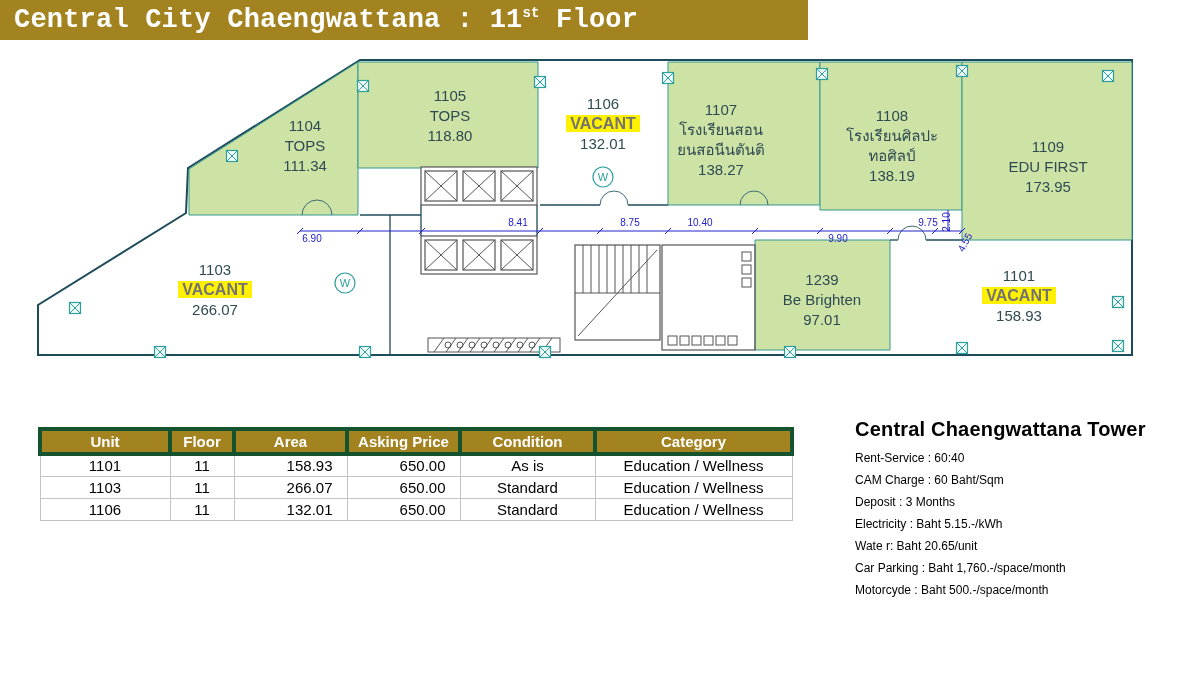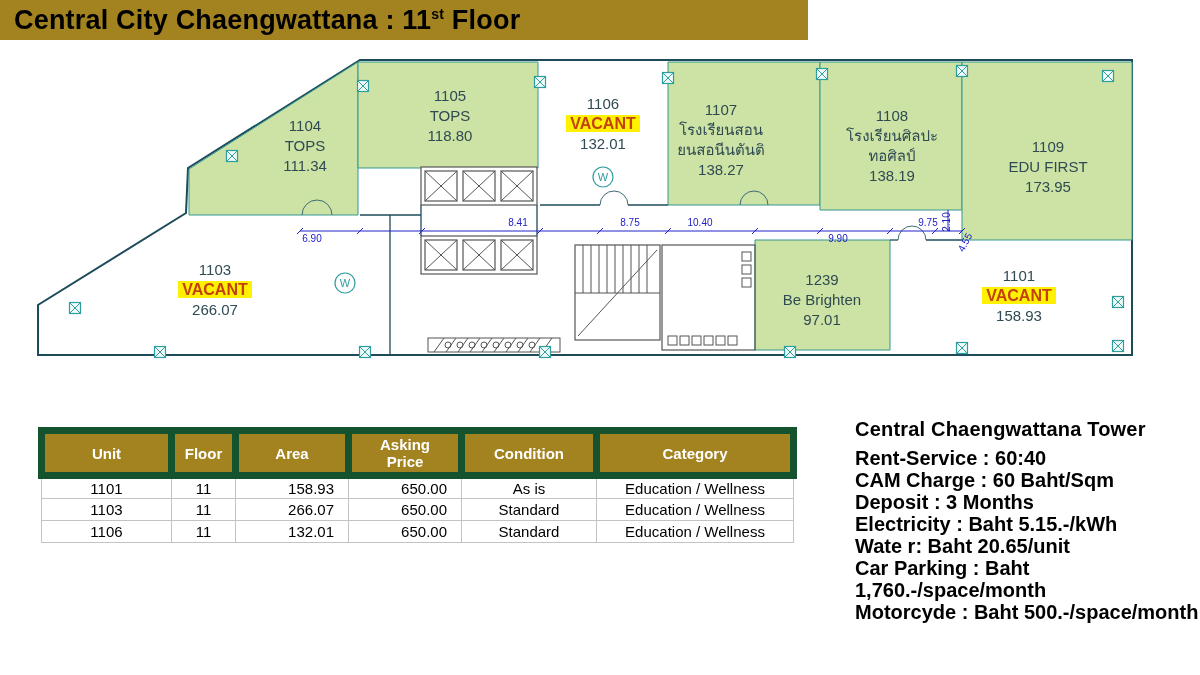--- a/index.html
+++ b/index.html
@@ -3,40 +3,40 @@
 <meta charset="utf-8">
 <style>
   * { margin:0; padding:0; box-sizing:border-box; }
   html,body { width:1200px; height:675px; }
   body { font-family:"Liberation Sans", sans-serif; background:#fff; overflow:hidden; }
   .slide { position:relative; width:1200px; height:675px; background:#fff; }
 
   
   .title-bar { position:absolute; left:0; top:0; width:808px; height:40px; background:#A28320;
                display:flex; align-items:center; padding-left:14px; }
-  .title { color:#000000; font-size:27px; font-weight:700; letter-spacing:.2px; }
+  .title { color:#ffffff; font-size:27px; font-weight:700; letter-spacing:.2px;font-family:Liberation Mono, monospace; }
   .title sup { font-size:14px; }
 
   
   .plan { position:absolute; left:0; top:50px; width:1200px; height:330px; }
   .plan svg { position:absolute; left:0; top:0; }
   .unit-label { position:absolute; text-align:center; color:#2F4A52; font-size:15px; line-height:20px; }
   .u-id, .u-name, .u-area { white-space:nowrap; }
-  .hl { background:#FFF100; color:#c2410c; font-weight:700; font-size:16px; padding:0 4px; }
+  .hl { background:#FFF100; color:#737373; font-weight:700; font-size:16px; padding:0 4px; }
 
   
   .units-table { position:absolute; left:38px; top:427px; border-collapse:collapse; font-size:15px; color:#000; }
-  .units-table th { background:#A28320; color:#fff; font-weight:700; border:7px solid #14532d; padding:2px 8px; height:23px; }
+  .units-table th { background:#A28320; color:#fff; font-weight:700; border:4px solid #14532d; padding:2px 8px; height:23px; }
   .units-table td { background:#fff; border:1px solid #c3c3c3; padding:1px 8px; text-align:center; height:22px; }
   .units-table td.num { text-align:right; padding-right:14px; }
 
   
   .info { position:absolute; left:855px; top:403px; color:#000;margin-top:15px; }
   .info-title { font-size:20px; font-weight:700; margin-bottom:6px; letter-spacing:.2px; }
-  .info-line { font-size:20px; line-height:22px;font-weight:bold; }
+  .info-line { font-size:12px; line-height:22px; }
 </style>
 </head>
 <body>
 
 <div class="slide">
 
   <header class="title-bar">
     <h1 class="title"><span>Central City Chaengwattana : 11</span><sup>st</sup><span> Floor</span></h1>
   </header>
 

